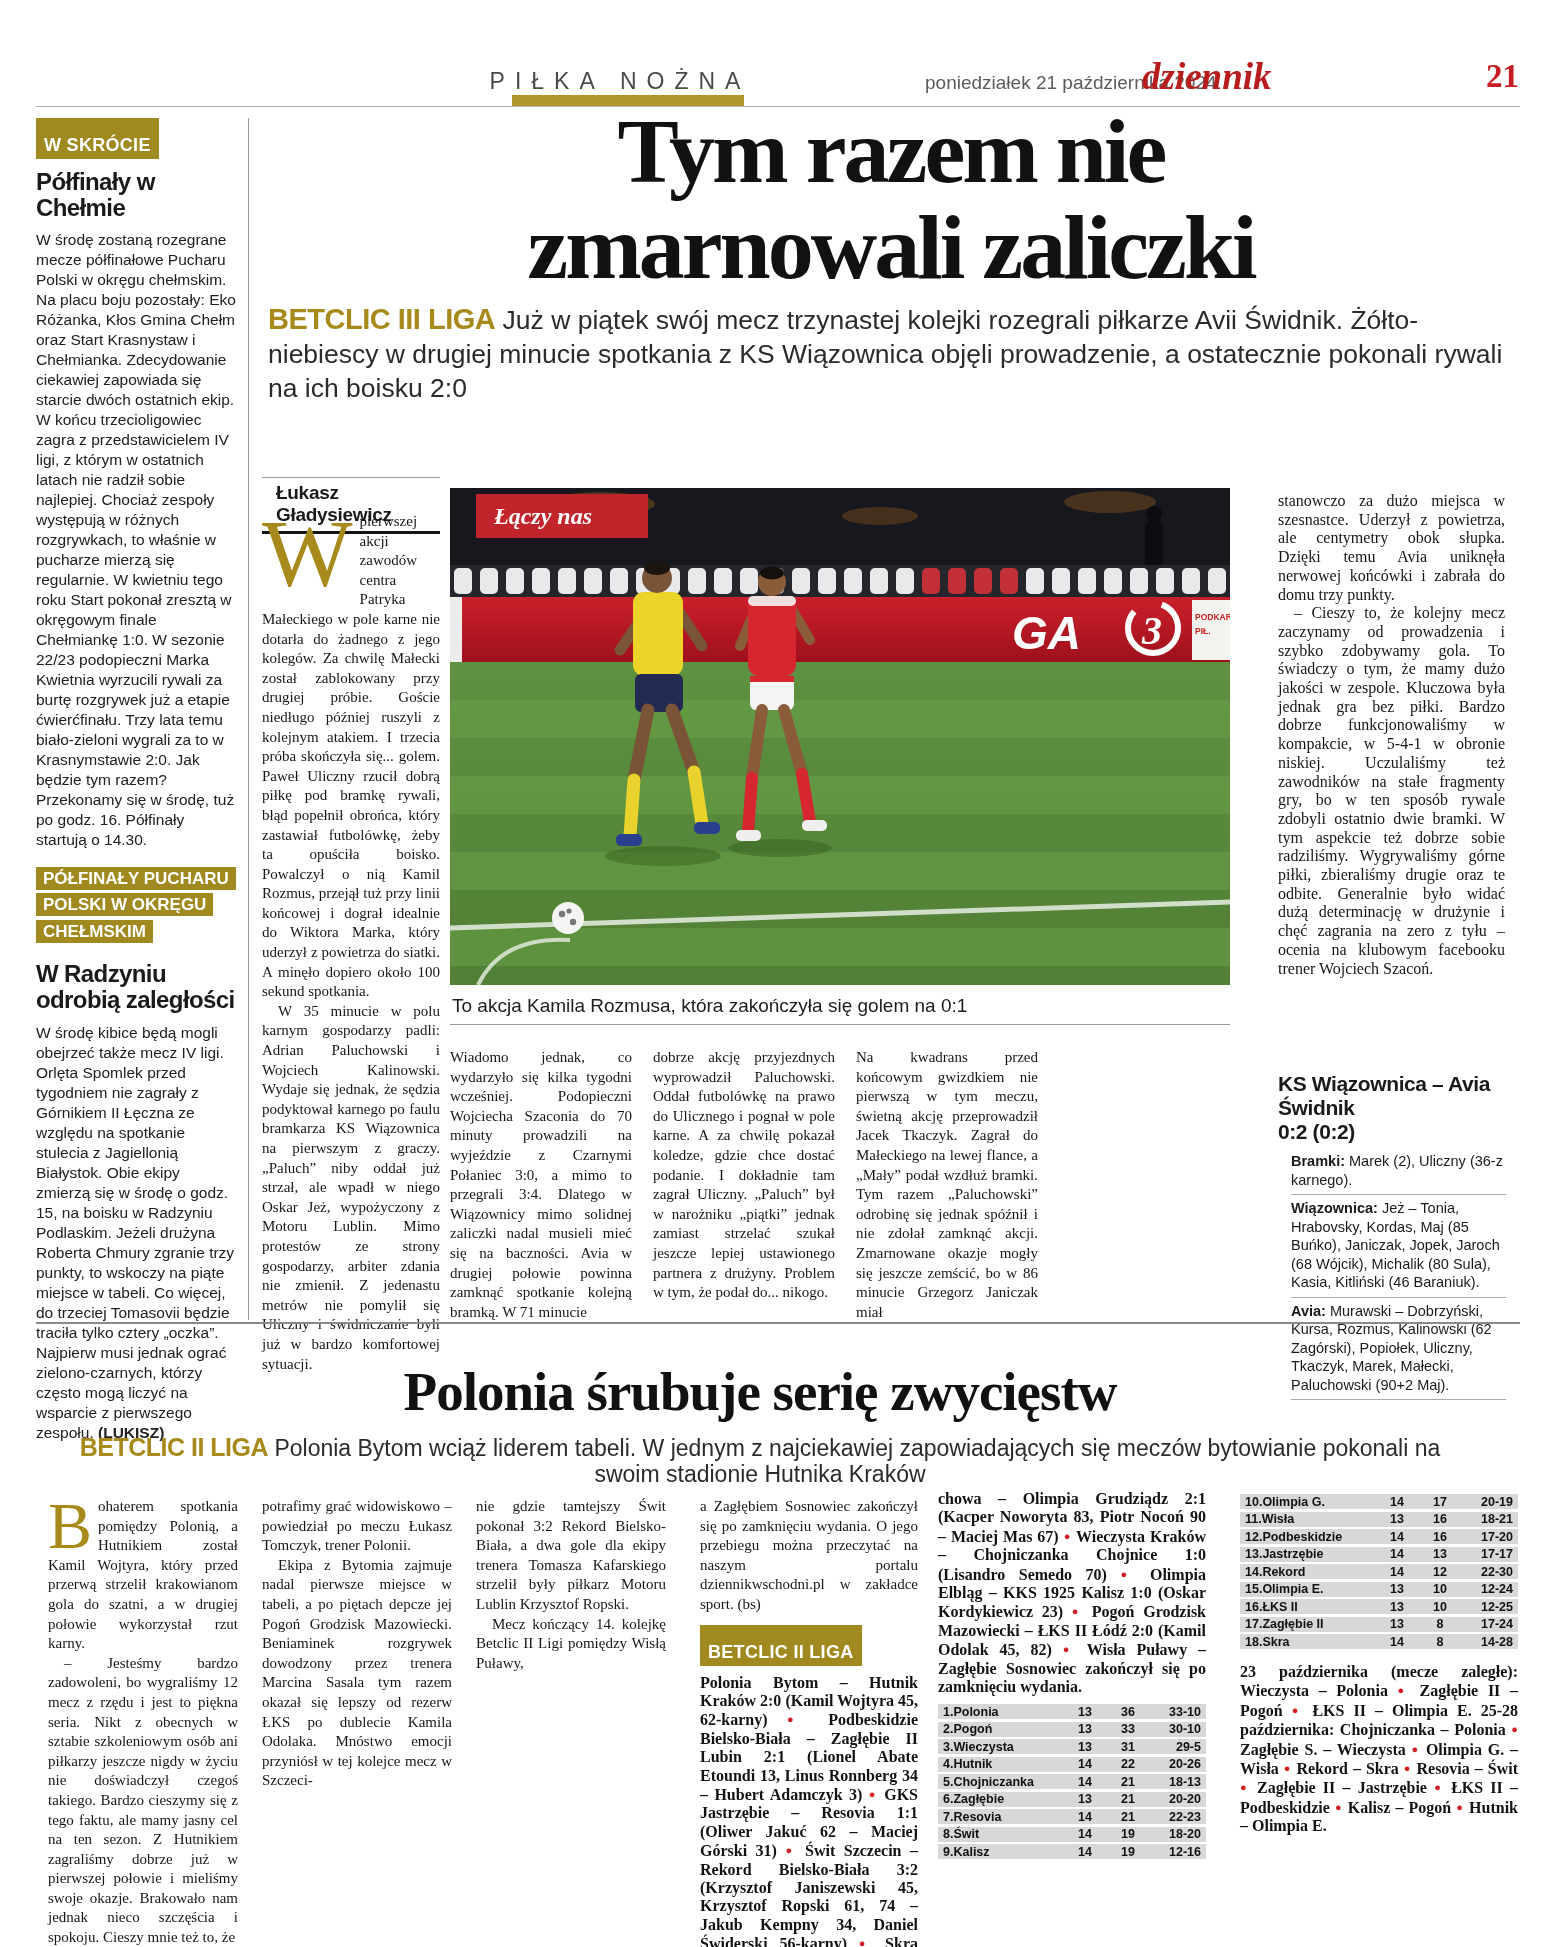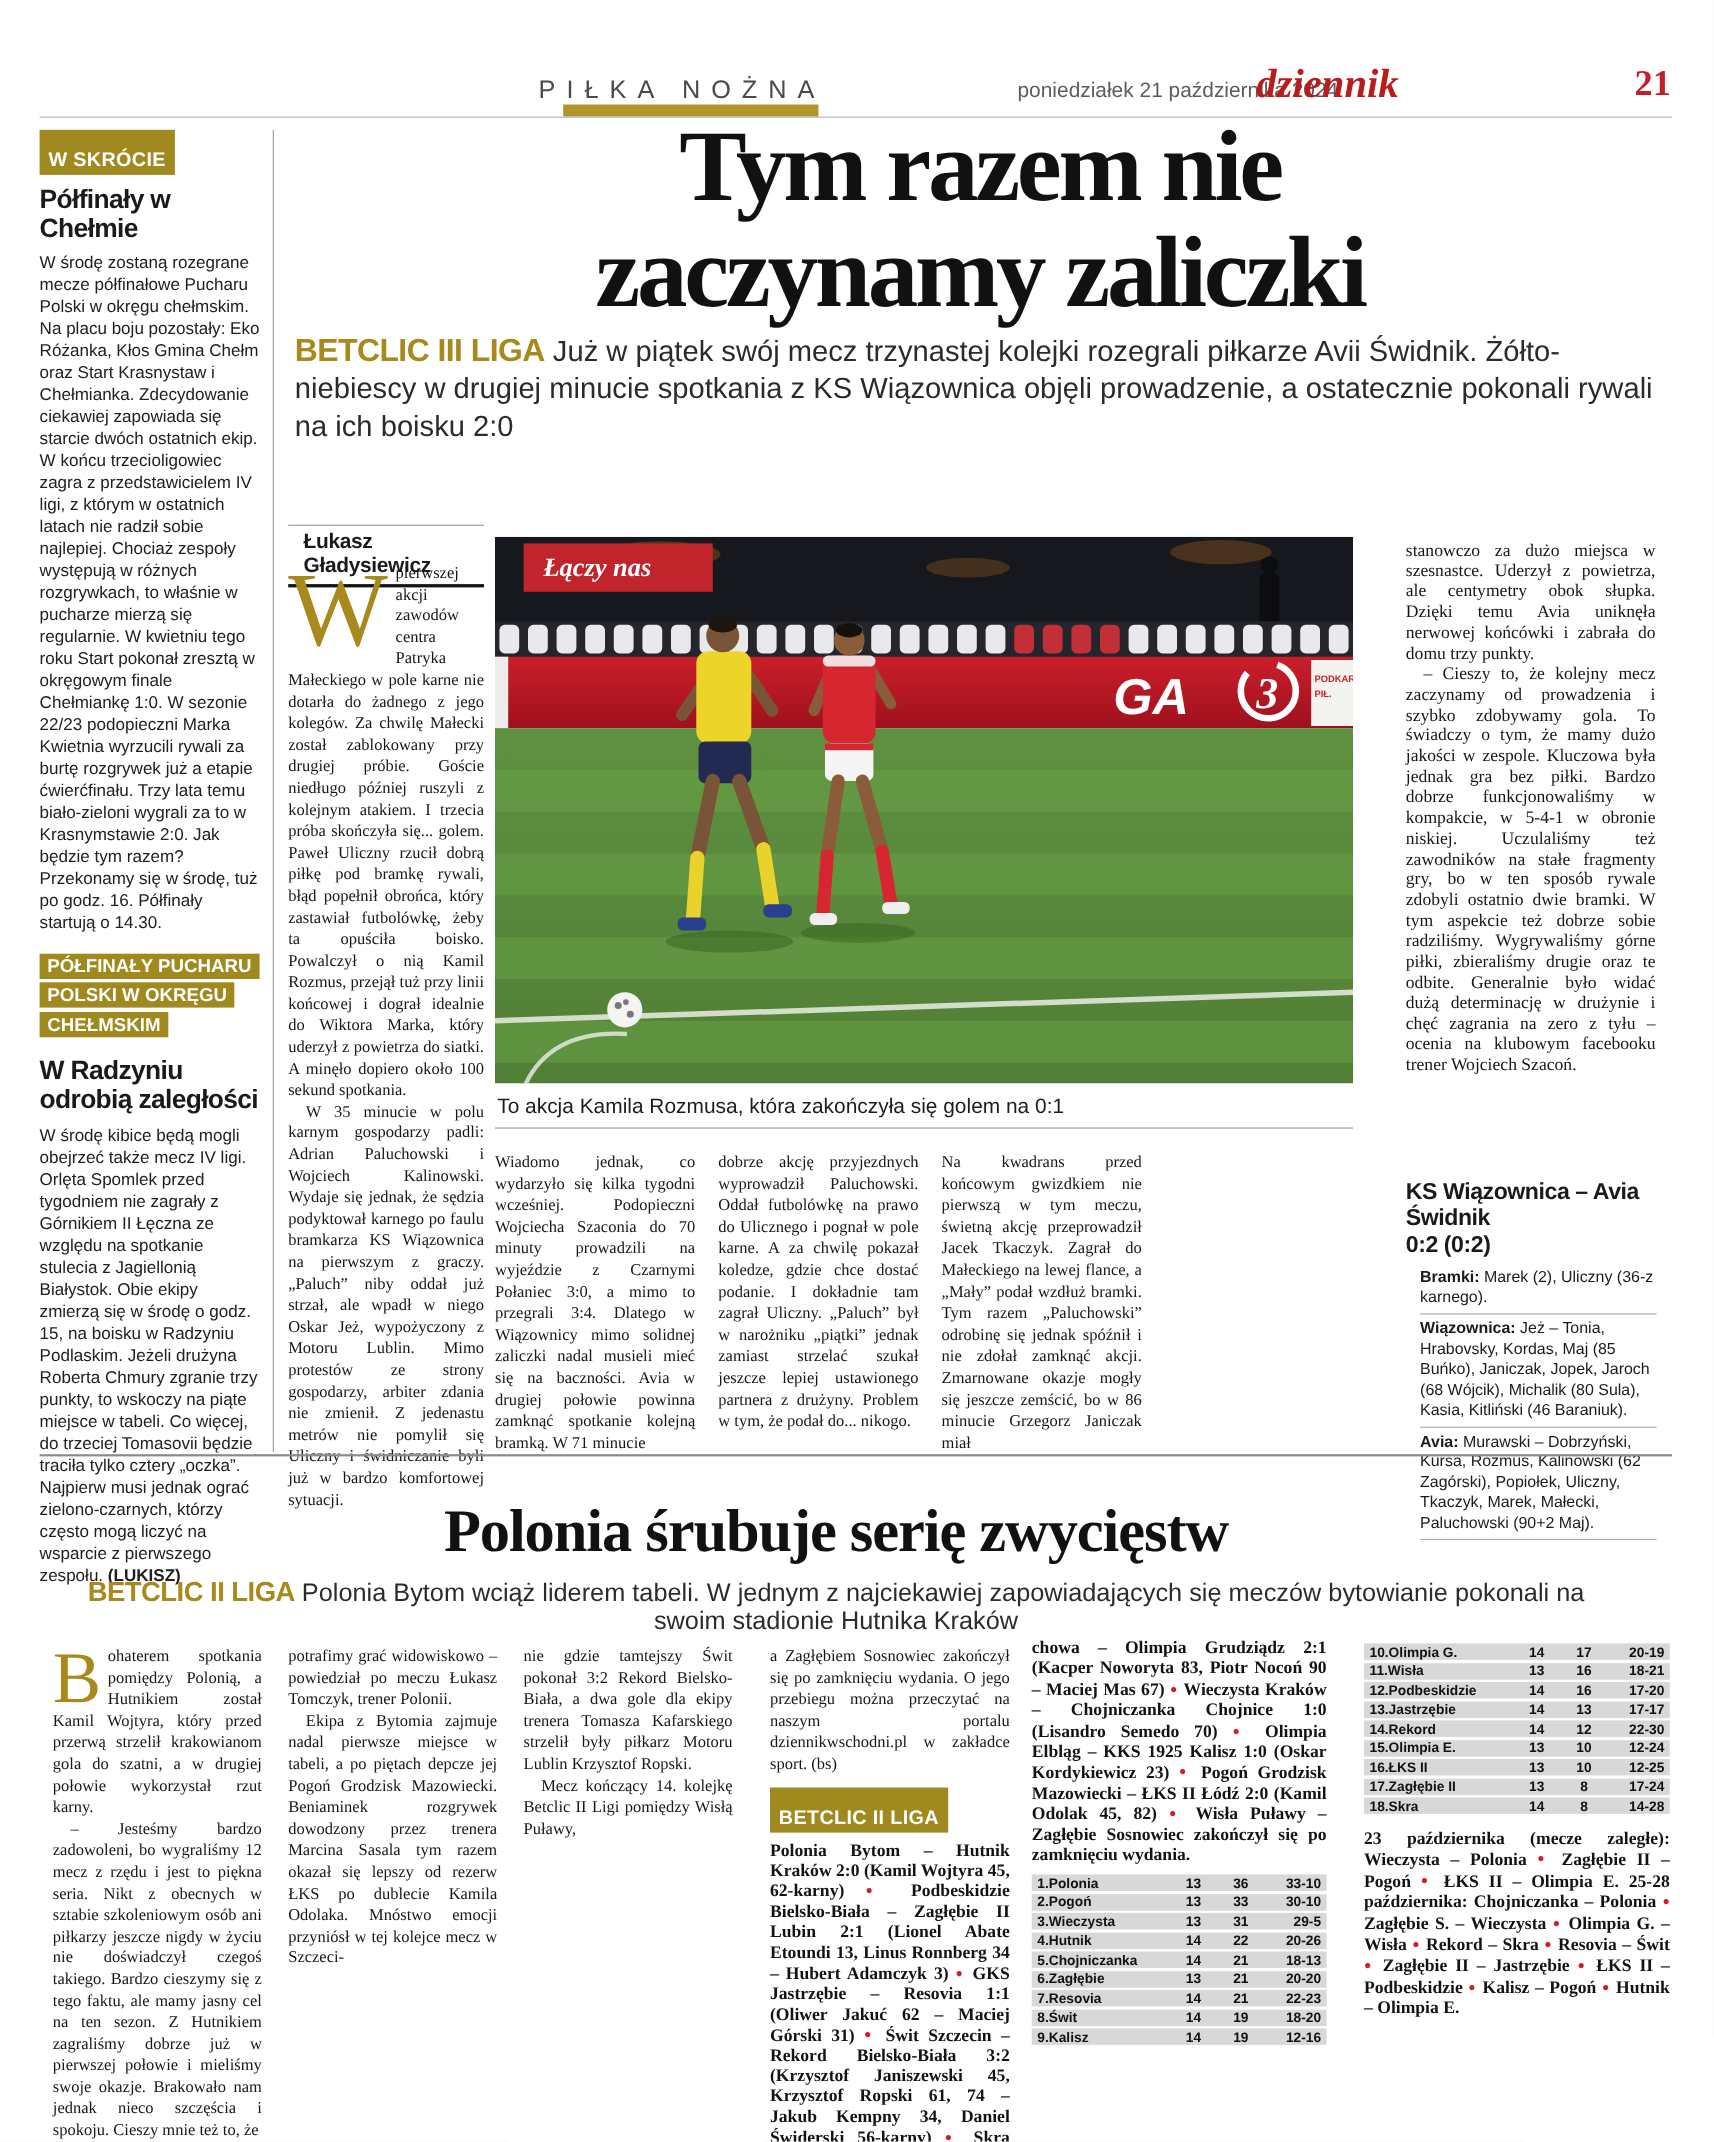--- a/index.html
+++ b/index.html
@@ -91,21 +91,21 @@
     <div class="side-body" style="margin-top:9px;">W środę zostaną rozegrane mecze półfinałowe Pucharu Polski w okręgu chełmskim. Na placu boju pozostały: Eko Różanka, Kłos Gmina Chełm oraz Start Krasnystaw i Chełmianka. Zdecydowanie ciekawiej zapowiada się starcie dwóch ostatnich ekip. W końcu trzecioligowiec zagra z przedstawicielem IV ligi, z którym w ostatnich latach nie radził sobie najlepiej. Chociaż zespoły występują w różnych rozgrywkach, to właśnie w pucharze mierzą się regularnie. W kwietniu tego roku Start pokonał zresztą w okręgowym finale Chełmiankę 1:0. W sezonie 22/23 podopieczni Marka Kwietnia wyrzucili rywali za burtę rozgrywek już a etapie ćwierćfinału. Trzy lata temu biało-zieloni wygrali za to w Krasnymstawie 2:0. Jak będzie tym razem? Przekonamy się w środę, tuż po godz. 16. Półfinały startują o 14.30.</div>
     <div style="margin-top:16px;">
       <span class="badge-multi">PÓŁFINAŁY PUCHARU POLSKI W OKRĘGU CHEŁMSKIM</span>
     </div>
     <div class="side-h" style="margin-top:16px;">W Radzyniu odrobią zaległości</div>
     <div class="side-body" style="margin-top:10px;"><span>W środę kibice będą mogli obejrzeć także mecz IV ligi. Orlęta Spomlek przed tygodniem nie zagrały z Górnikiem II Łęczna ze względu na spotkanie stulecia z Jagiellonią Białystok. Obie ekipy zmierzą się w środę o godz. 15, na boisku w Radzyniu Podlaskim. Jeżeli drużyna Roberta Chmury zgranie trzy punkty, to wskoczy na piąte miejsce w tabeli. Co więcej, do trzeciej Tomasovii będzie traciła tylko cztery „oczka”. Najpierw musi jednak ograć zielono-czarnych, którzy często mogą liczyć na wsparcie z pierwszego zespołu.</span> <b>(LUKISZ)</b></div>
   </div>
   <div class="rule-v" style="left:248px;top:118px;height:1202px;"></div>
 
   <div class="abs headline1" style="left:262px;top:104px;width:1258px;">Tym razem nie</div>
-  <div class="abs headline1" style="left:262px;top:200px;width:1258px;">zaczynamy zaliczki</div>
+  <div class="abs headline1" style="left:262px;top:200px;width:1258px;">zmarnowali zaliczki</div>
   <div class="abs lead1" style="left:268px;top:302px;width:1246px;">
     <span class="gold-label" style="font-size:29px;">BETCLIC III LIGA</span>
     <span>Już w piątek swój mecz trzynastej kolejki rozegrali piłkarze Avii Świdnik. Żółto-niebiescy w drugiej minucie spotkania z KS Wiązownica objęli prowadzenie, a ostatecznie pokonali rywali na ich boisku 2:0</span>
   </div>
 
   <div class="abs byline" style="left:262px;top:477px;width:164px;">Łukasz Gładysiewicz</div>
 
   <div class="abs jtext" style="left:262px;top:512px;width:178px;height:800px;">
     <p><span class="dropcap">W</span><span>pierwszej akcji zawodów centra Patryka Małeckiego w pole karne nie dotarła do żadnego z jego kolegów. Za chwilę Małecki został zablokowany przy drugiej próbie. Goście niedługo później ruszyli z kolejnym atakiem. I trzecia próba skończyła się... golem. Paweł Uliczny rzucił dobrą piłkę pod bramkę rywali, błąd popełnił obrońca, który zastawiał futbolówkę, żeby ta opuściła boisko. Powalczył o nią Kamil Rozmus, przejął tuż przy linii końcowej i dograł idealnie do Wiktora Marka, który uderzył z powietrza do siatki. A minęło dopiero około 100 sekund spotkania.</span></p>
     <p>W 35 minucie w polu karnym gospodarzy padli: Adrian Paluchowski i Wojciech Kalinowski. Wydaje się jednak, że sędzia podyktował karnego po faulu bramkarza KS Wiązownica na pierwszym z graczy. „Paluch” niby oddał już strzał, ale wpadł w niego Oskar Jeż, wypożyczony z Motoru Lublin. Mimo protestów ze strony gospodarzy, arbiter zdania nie zmienił. Z jedenastu metrów nie pomylił się Uliczny i świdniczanie byli już w bardzo komfortowej sytuacji.</p>

